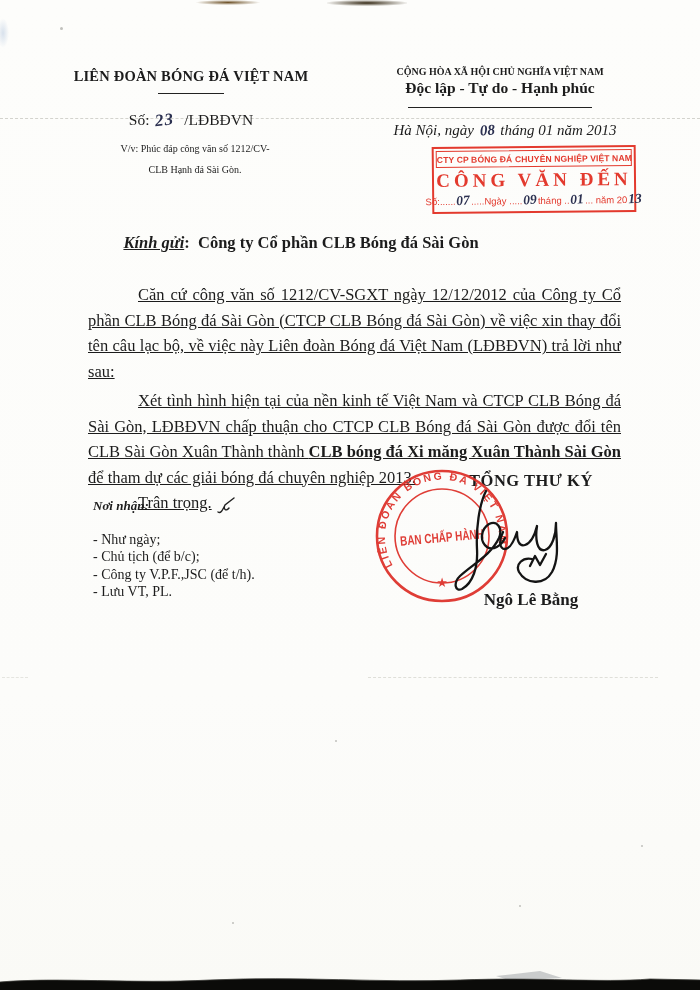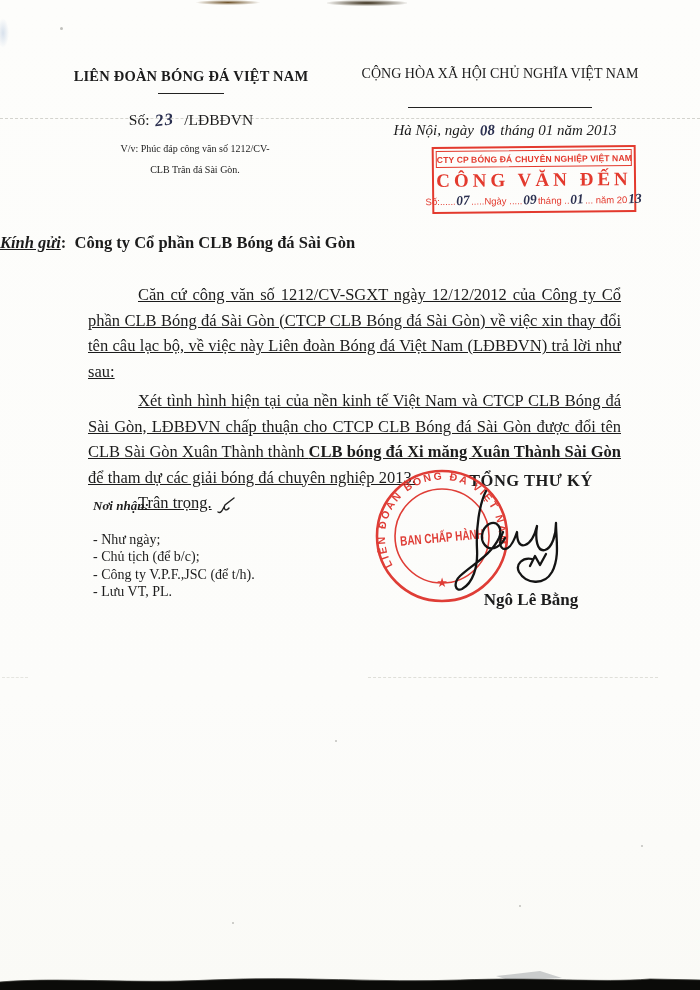--- a/index.html
+++ b/index.html
@@ -8,33 +8,33 @@
   .abs{position:absolute;}
   
   .org-block{left:60px;top:68px;width:262px;text-align:center;}
   .org-title{font-weight:bold;font-size:14.5px;letter-spacing:.2px;}
   .org-underline{left:158px;top:93px;width:66px;height:0;border-top:1.6px solid #222;}
   .so-line{left:60px;top:110px;width:262px;text-align:center;font-size:15.5px;}
   .hw{font-style:italic;font-weight:bold;color:#2b3050;display:inline-block;}
   .hw-so{font-size:17px;transform:rotate(-6deg);letter-spacing:1px;padding:0 6px 0 2px;}
   .subject{left:70px;top:138px;width:250px;text-align:center;font-size:10px;line-height:21px;}
   .nat-block{left:340px;top:66px;width:320px;text-align:center;}
-  .nat-line1{font-weight:normal;font-size:14px;}
+  .nat-line1{font-weight:bold;font-size:10px;}
   .nat-line2{font-weight:bold;font-size:15.5px;margin-top:2px;}
   .nat-underline{left:408px;top:107px;width:184px;height:0;border-top:1.6px solid #222;}
   .date-line{left:350px;top:122px;width:310px;text-align:center;font-style:italic;font-size:15px;}
   .hw-day{font-size:15px;transform:rotate(-4deg);padding:0 2px;}
   
   .arrival{left:432px;top:146px;width:200px;border:2px solid #e33a2e;transform:rotate(-0.6deg);background:rgba(255,255,255,.0);color:#e33a2e;}
   .arrival-company{margin:2px;border:1.5px solid #e33a2e;font-family:"Liberation Sans","DejaVu Sans",sans-serif;font-weight:bold;font-size:8.6px;letter-spacing:.1px;text-align:center;padding:2.5px 0;white-space:nowrap;}
   .arrival-title{font-weight:bold;font-size:19px;letter-spacing:4px;text-align:center;margin-top:2px;}
   .arrival-bottom{display:flex;align-items:baseline;justify-content:center;font-family:"Liberation Sans","DejaVu Sans",sans-serif;font-size:9.5px;padding:1px 2px 3px 2px;white-space:nowrap;}
   .arrival-bottom .hw{font-family:"Liberation Serif",serif;font-size:13.5px;transform:rotate(-3deg);margin:0 1px;}
   
-  .kinhgui{left:0;top:233px;width:602px;text-align:left;font-size:16.5px;font-weight:bold;}
+  .kinhgui{left:0;top:233px;width:602px;text-align:center;font-size:16.5px;font-weight:bold;}
   .kinhgui .lbl{font-style:italic;text-decoration:underline;}
   
   .body-text{left:88px;top:282px;width:533px;font-size:16.5px;line-height:25.5px;text-align:justify;text-decoration:underline;}
   .body-text p{margin:0;text-indent:50px;}
   .body-text p.p2{margin-top:4px;}
   .closing{margin-top:8px;text-indent:50px;}
   .tick-svg{vertical-align:-8px;margin-left:2px;}
   
   .sig-title{left:442px;top:471px;width:178px;text-align:center;font-weight:bold;font-size:16.5px;letter-spacing:.5px;}
   .sig-name{left:442px;top:590px;width:178px;text-align:center;font-weight:bold;font-size:17px;}
@@ -76,25 +76,26 @@
   <div class="abs org-underline"></div>
 
   <div class="abs so-line">
     <span>Số:</span>
     <span class="hw hw-so">23</span>
     <span>/LĐBĐVN</span>
   </div>
 
   <div class="abs subject">
     <div>V/v: Phúc đáp công văn số 1212/CV-</div>
-    <div>CLB Trân đá Sài Gòn.</div>
+    <div>CLB Hạnh đá Sài Gòn.</div>
   </div>
 
   <div class="abs nat-block">
     <div class="nat-line1">CỘNG HÒA XÃ HỘI CHỦ NGHĨA VIỆT NAM</div>
+    <div class="nat-line2">Độc lập - Tự do - Hạnh phúc</div>
   </div>
   <div class="abs nat-underline"></div>
 
   <div class="abs date-line">
     <span>Hà Nội, ngày</span>
     <span class="hw hw-day">08</span>
     <span>tháng 01 năm 2013</span>
   </div>
 
   <div class="abs arrival">

